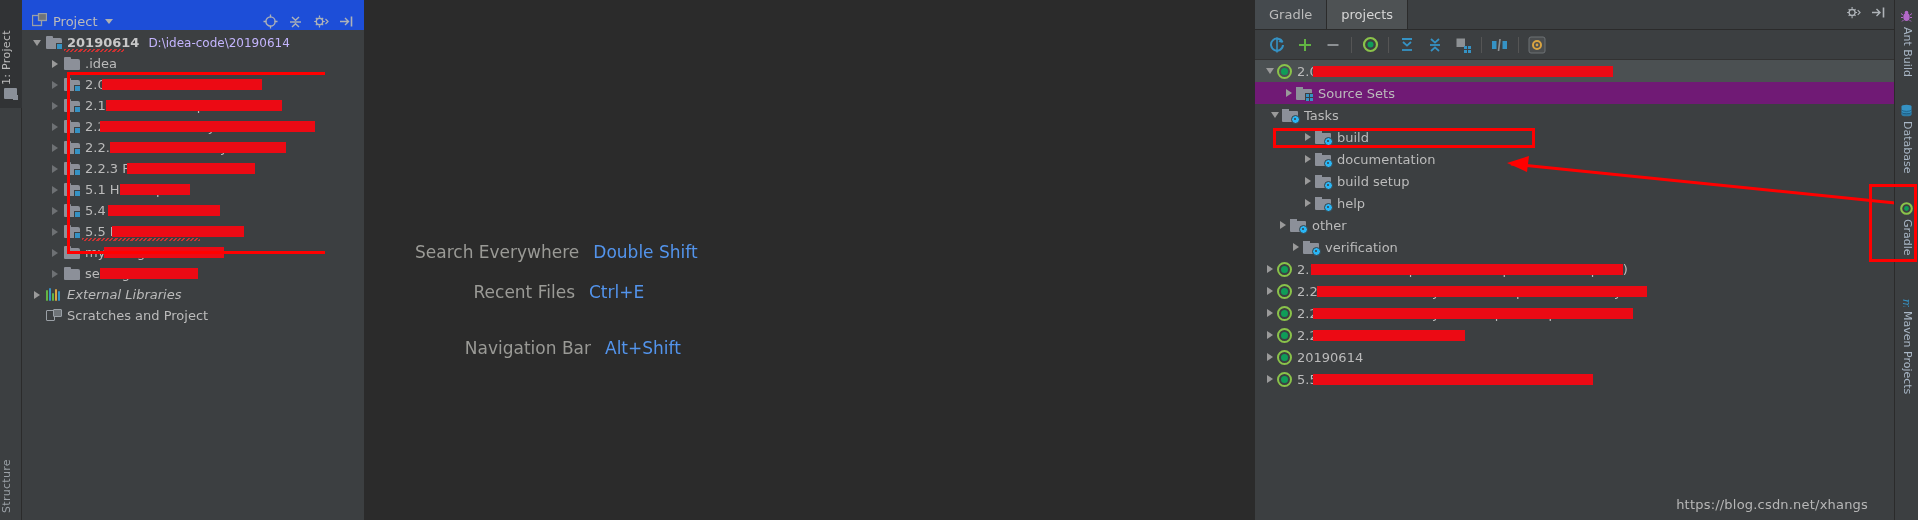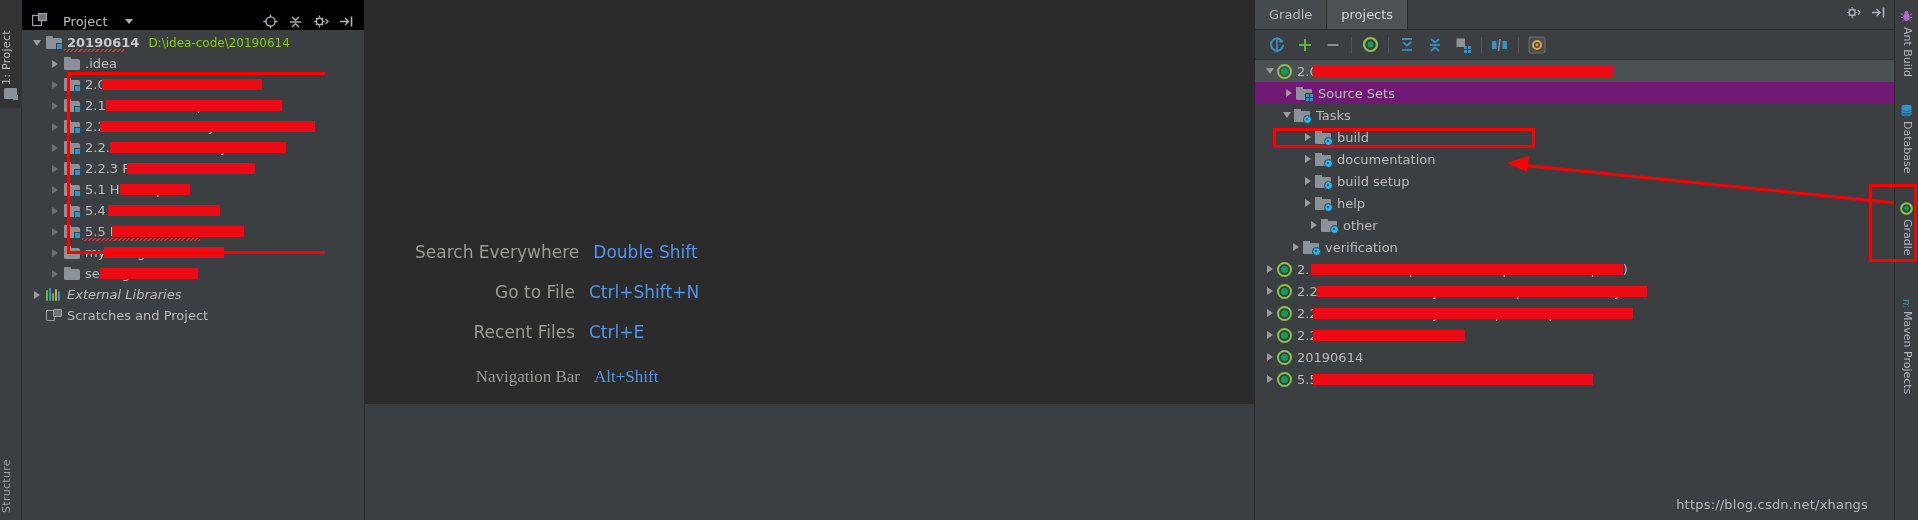--- a/index.html
+++ b/index.html
@@ -42,22 +42,22 @@
   }
 
   
   .project-panel {
     width: 343px; flex: 0 0 343px; height: 520px;
     background: #3c3f41; border-right: 1px solid #2b2b2b;
     position: relative;
   }
   .panel-header {
     height: 30px; display: flex; align-items: center;
-    padding: 12px 6px 0 10px; gap: 16px;
-    background: #000000;
+    padding: 12px 6px 0 10px; gap: 6px;
+    background: #1d4ed8;
   }
   .panel-title { color: #bbbbbb; font-size: 13px; }
   .chev-down {
     width: 0; height: 0; border-left: 4px solid transparent;
     border-right: 4px solid transparent; border-top: 5px solid #b0b0b0;
     margin-left: 2px;
   }
   .hdr-icons { margin-left: auto; display: flex; align-items: center; gap: 10px; padding-right: 4px; }
   .hdr-icons svg { display: block; }
 
@@ -90,21 +90,21 @@
   .folder .tab {
     position: absolute; left: 0; top: 0; width: 7px; height: 3px;
     background: #8c9099; border-radius: 1px 1px 0 0;
   }
   .folder.mod .badge {
     position: absolute; right: -1px; bottom: -1px; width: 7px; height: 7px;
     background: #3592c4; border: 1px solid #3c3f41;
   }
   .lbl { font-size: 13px; color: #bbbbbb; }
   .lbl.bold { font-weight: bold; color: #c8c8c8; }
-  .path { color: #84cc16; font-size: 12px; margin-left: 9px; }
+  .path { color: #c4b5fd; font-size: 12px; margin-left: 9px; }
   .squig {
     position: absolute; height: 3px; left: 0; bottom: 1px;
     background-image: repeating-linear-gradient(135deg, #cc3333 0 1.5px, transparent 1.5px 3px);
   }
 
   
   .redact {
     position: absolute; background: #ec0a14; height: 11px; border-radius: 0;
   }
 
@@ -113,21 +113,21 @@
   .lib-icon span { width: 2px; border-radius: 1px; }
   .scratch-icon {
     width: 16px; flex: 0 0 16px; margin-right: 5px; margin-left: 2px;
     height: 13px; position: relative;
   }
   .scratch-icon .a { position: absolute; left: 0; top: 1px; width: 9px; height: 11px; border: 1.5px solid #9aa0a6; border-radius: 1px; }
   .scratch-icon .b { position: absolute; left: 7px; top: 0px; width: 9px; height: 8px; background: #6f7478; border: 1.5px solid #9aa0a6; border-radius: 1px; }
 
   
   .editor {
-    flex: 1 1 auto; height: 404px; background: #2b2b2b;
+    flex: 1 1 auto; height: 520px; background: #2b2b2b;
     position: relative;
   }
   .hints {
     position: absolute; left: 0; top: 232px; width: 100%;
     display: flex; flex-direction: column; gap: 0;
   }
   .hint {
     height: 40px; display: flex; align-items: center; justify-content: flex-start;
     font-size: 17px; color: #9a9a96;
   }
@@ -441,28 +441,24 @@
     <div class="ann ann-box" style="left:45px; top:72px; width:258px; height:182px; border-right:none; border-top:3px solid #ff0000;"></div>
   </div>
 
   <div class="editor">
     <div class="hints" id="editor-hints" style="padding-left: 0px;">
         <div class="hint" style="padding: 0px 0px 0px 50px; margin: 0px; justify-content: flex-start;">
           <span class="act" style="display: inline-block; min-width: 160px; text-align: right;">Search Everywhere</span>
           <span class="k">Double Shift</span>
         </div>
         <div class="hint" style="padding: 0px 0px 0px 50px; margin: 0px; justify-content: flex-start;">
-          <span class="act" style="display: inline-block; min-width: 160px; text-align: right;">Go to File</span>
-          <span class="k">Ctrl+Shift+N</span>
-        </div>
-        <div class="hint" style="padding: 0px 0px 0px 50px; margin: 0px; justify-content: flex-start;">
           <span class="act" style="display: inline-block; min-width: 160px; text-align: right;">Recent Files</span>
           <span class="k">Ctrl+E</span>
         </div>
-        <div class="hint" style="padding: 0px 0px 0px 50px; margin: 5px; justify-content: flex-start; font-family: Liberation Serif, serif;">
+        <div class="hint" style="padding: 0px 0px 0px 50px; margin: 16px; justify-content: flex-start;">
           <span class="act" style="display: inline-block; min-width: 160px; text-align: right;">Navigation Bar</span>
           <span class="k">Alt+Shift</span>
         </div>
       </div>
   </div>
 
   <div class="gradle-panel">
 
     <div class="gtabs">
       <div class="gtab first">Gradle</div>
@@ -572,21 +568,21 @@
             <span class="body"></span>
             <span class="sq">
               <i></i>
               <i></i>
               <i></i>
               <i></i>
             </span>
           </span>
           <span class="lbl">Source Sets</span>
         </div>
-        <div class="grow" style="padding-left: 25px;">
+        <div class="grow" style="padding-left: 13px;">
           <span class="arrow open">
             <i></i>
           </span>
           <span class="gfolder">
             <span class="tab"></span>
             <span class="body"></span>
             <span class="cog"></span>
           </span>
           <span class="lbl">Tasks</span>
         </div>
@@ -627,21 +623,21 @@
           <span class="arrow">
             <i></i>
           </span>
           <span class="gfolder">
             <span class="tab"></span>
             <span class="body"></span>
             <span class="cog"></span>
           </span>
           <span class="lbl">help</span>
         </div>
-        <div class="grow" style="padding-left: 52px;">
+        <div class="grow" style="padding-left: 21px;">
           <span class="arrow">
             <i></i>
           </span>
           <span class="gfolder">
             <span class="tab"></span>
             <span class="body"></span>
             <span class="cog"></span>
           </span>
           <span class="lbl">other</span>
         </div>

